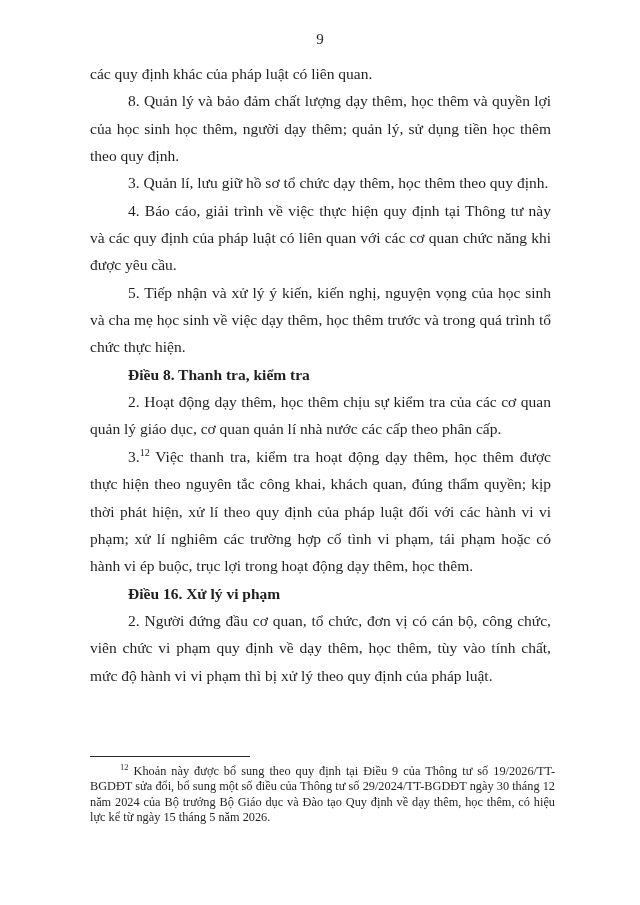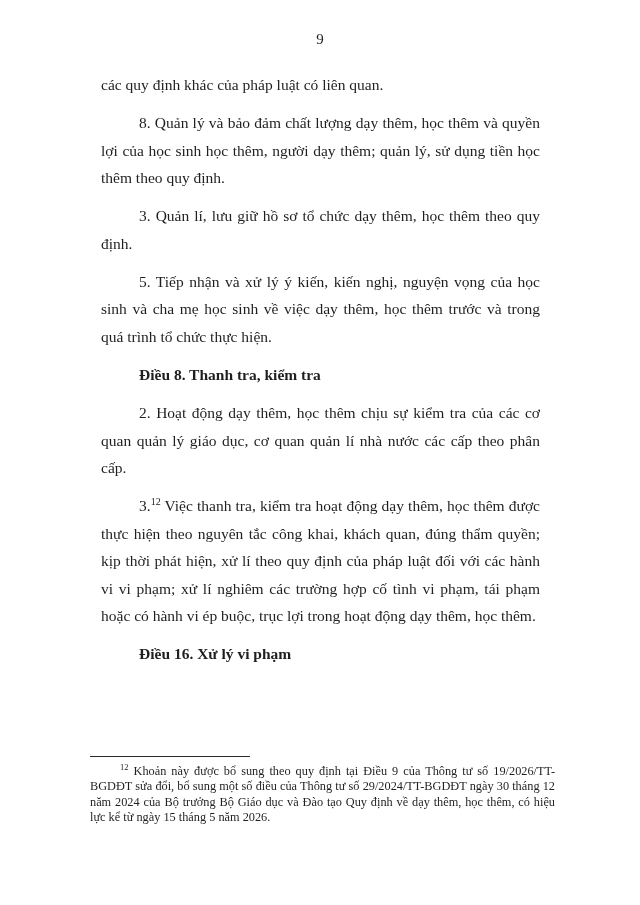--- a/index.html
+++ b/index.html
@@ -27,21 +27,21 @@
   }
   .content {
     position: absolute;
     top: 60px;
     left: 90px;
     width: 461px;
     font-size: 15.5px;
     line-height: 27.35px;
     text-align: justify;
   }
-  .para { margin: 11px; }
+  .para { margin: 0; }
   .para.indent { text-indent: 38px; }
   .para.heading { font-weight: bold; }
   sup.fn-ref {
     font-size: 10px;
     line-height: 0;
     vertical-align: super;
   }
   .footnote {
     position: absolute;
     top: 756px;
@@ -66,25 +66,27 @@
 <body>
 
 <div class="page">
 
   <div class="page-number">9</div>
 
   <div class="content">
       <p class="para">các quy định khác của pháp luật có liên quan.</p>
       <p class="para indent">8. Quản lý và bảo đảm chất lượng dạy thêm, học thêm và quyền lợi của học sinh học thêm, người dạy thêm; quản lý, sử dụng tiền học thêm theo quy định.</p>
       <p class="para indent">3. Quản lí, lưu giữ hồ sơ tổ chức dạy thêm, học thêm theo quy định.</p>
+      <p class="para indent">4. Báo cáo, giải trình về việc thực hiện quy định tại Thông tư này và các quy định của pháp luật có liên quan với các cơ quan chức năng khi được yêu cầu.</p>
       <p class="para indent">5. Tiếp nhận và xử lý ý kiến, kiến nghị, nguyện vọng của học sinh và cha mẹ học sinh về việc dạy thêm, học thêm trước và trong quá trình tổ chức thực hiện.</p>
       <p class="para indent heading">Điều 8. Thanh tra, kiểm tra</p>
       <p class="para indent">2. Hoạt động dạy thêm, học thêm chịu sự kiểm tra của các cơ quan quản lý giáo dục, cơ quan quản lí nhà nước các cấp theo phân cấp.</p>
       <p class="para indent"><span>3.</span><sup class="fn-ref">12</sup><span> Việc thanh tra, kiểm tra hoạt động dạy thêm, học thêm được thực hiện theo nguyên tắc công khai, khách quan, đúng thẩm quyền; kịp thời phát hiện, xử lí theo quy định của pháp luật đối với các hành vi vi phạm; xử lí nghiêm các trường hợp cố tình vi phạm, tái phạm hoặc có hành vi ép buộc, trục lợi trong hoạt động dạy thêm, học thêm.</span></p>
       <p class="para indent heading">Điều 16. Xử lý vi phạm</p>
+      <p class="para indent">2. Người đứng đầu cơ quan, tổ chức, đơn vị có cán bộ, công chức, viên chức vi phạm quy định về dạy thêm, học thêm, tùy vào tính chất, mức độ hành vi vi phạm thì bị xử lý theo quy định của pháp luật.</p>
     </div>
 
   <div class="footnote">
     <div class="footnote-separator"></div>
     <p class="footnote-para">
       <sup class="fn-ref">12</sup><span> Khoản này được bổ sung theo quy định tại Điều 9 của Thông tư số 19/2026/TT-BGDĐT sửa đổi, bổ sung một số điều của Thông tư số 29/2024/TT-BGDĐT ngày 30 tháng 12 năm 2024 của Bộ trưởng Bộ Giáo dục và Đào tạo Quy định về dạy thêm, học thêm, có hiệu lực kể từ ngày 15 tháng 5 năm 2026.</span>
     </p>
   </div>
 
 </div>

